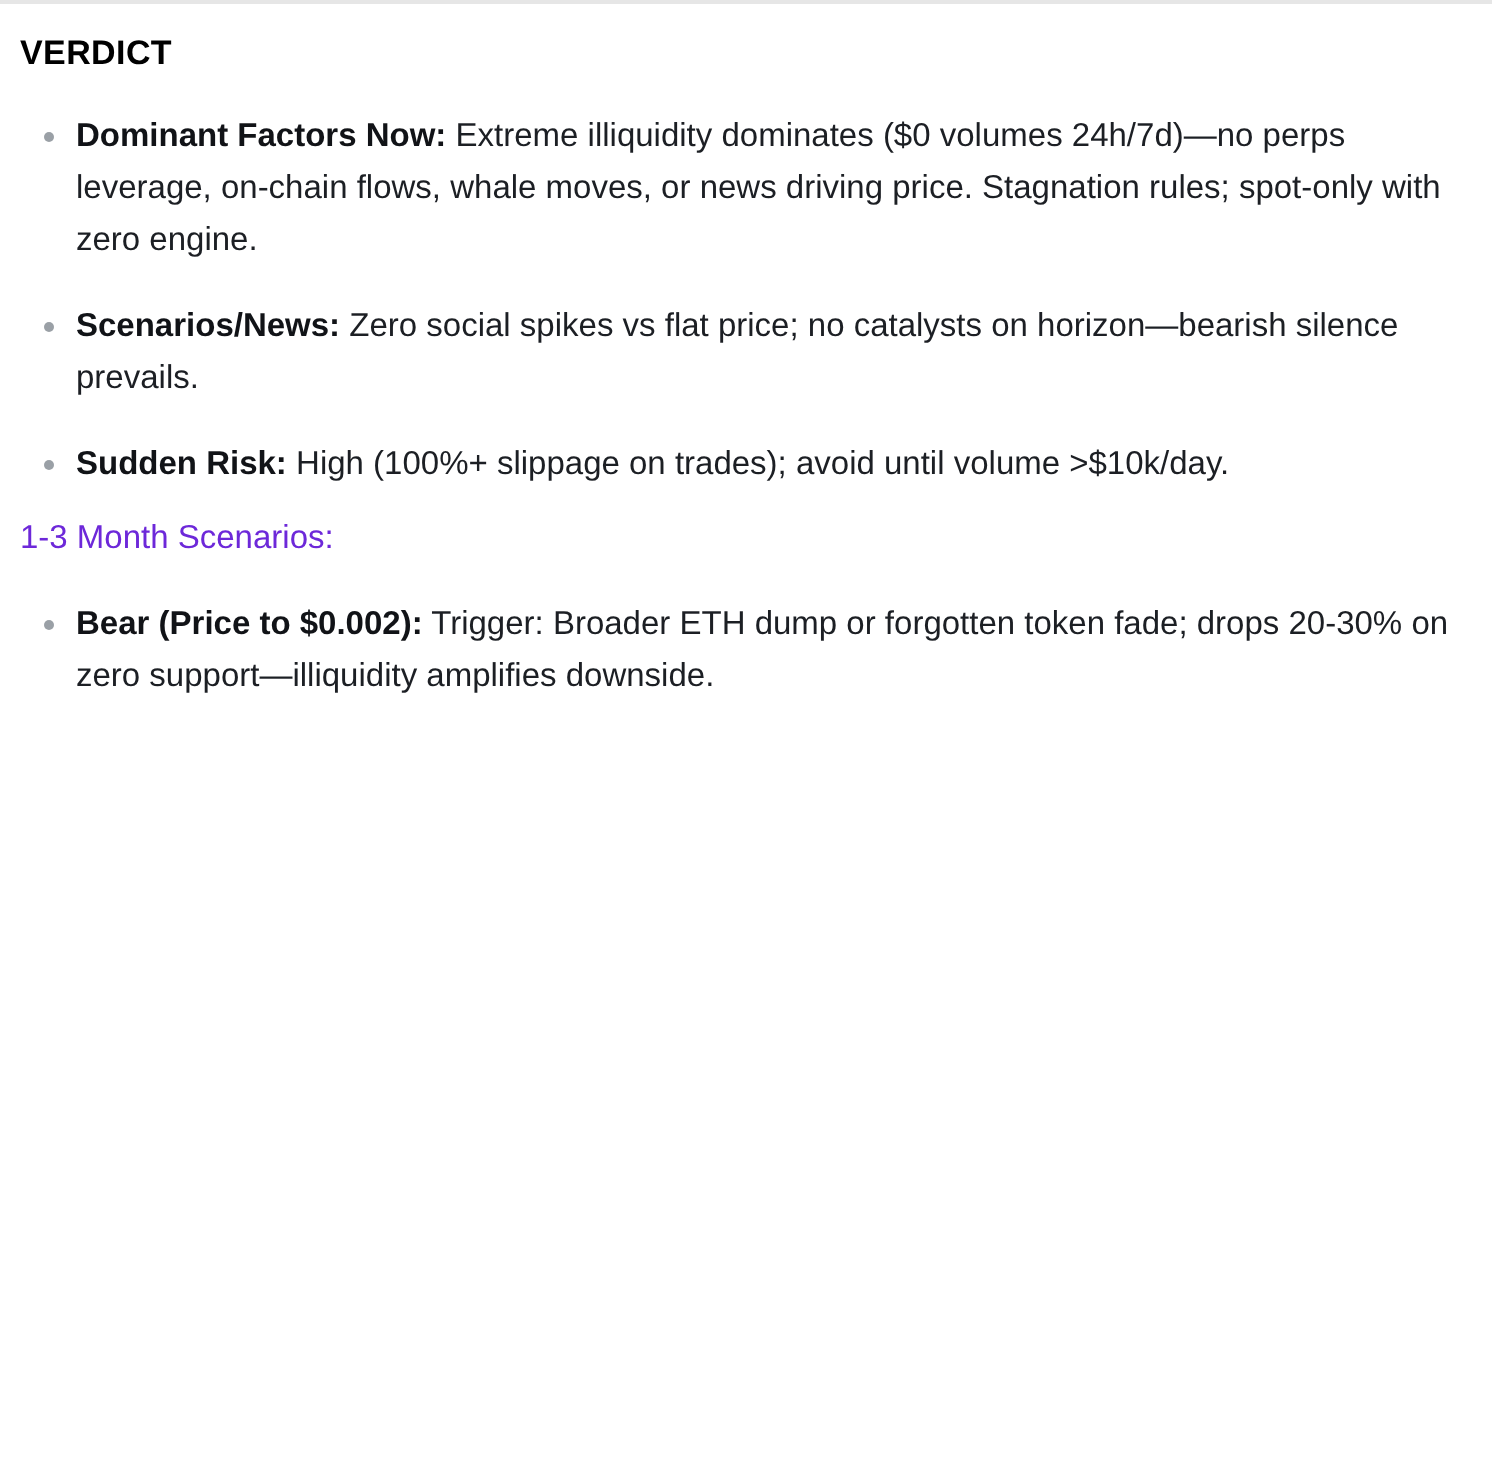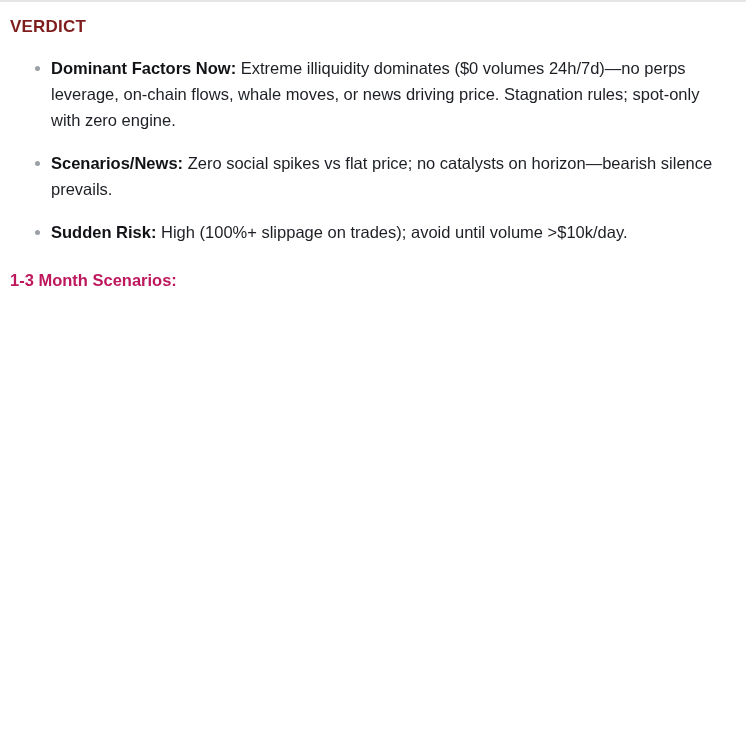--- a/index.html
+++ b/index.html
@@ -20,27 +20,27 @@
     height: 732px;
     box-sizing: border-box;
     border-top: 2px solid #e6e6e6;
     background: #ffffff;
     padding: 0 12px 0 10px;
   }
   .verdict-heading {
     font-size: 17px;
     font-weight: bold;
     letter-spacing: 0.2px;
-    color: #7f1d1d;
+    color: #000000;
     margin: 14px 0 0 0;
     line-height: 22px;
   }
   ul.bullets {
     list-style: none;
-    margin: 16px;
+    margin: 3px;
     padding: 0;
   }
   ul.bullets li {
     position: relative;
     padding-left: 25px;
     font-size: 16.5px;
     line-height: 26px;
     color: #1c1f24;
     margin-top: 17px;
   }
@@ -53,24 +53,24 @@
     height: 5px;
     border-radius: 50%;
     background: #9aa0a6;
   }
   ul.bullets li .lead {
     font-weight: bold;
     color: #111317;
   }
   .section-heading {
     font-size: 16.5px;
-    font-weight: bold;
-    color: #be185d;
+    font-weight: normal;
+    color: #6d28d9;
     line-height: 26px;
-    margin-top: 22px;
+    margin-top: 11px;
   }
   .longterm {
     font-size: 16.5px;
     line-height: 26px;
     color: #1c1f24;
     margin-top: 22px;
   }
 </style>
 </head>
 <body>
@@ -87,19 +87,22 @@
       <span class="lead">Scenarios/News:</span><span> Zero social spikes vs flat price; no catalysts on horizon—bearish silence prevails.</span>
     </li>
     <li>
       <span class="lead">Sudden Risk:</span><span> High (100%+ slippage on trades); avoid until volume &gt;$10k/day.</span>
     </li>
   </ul>
 
   <div class="section-heading">1-3 Month Scenarios:</div>
 
   <ul class="bullets">
+    <li>
+      <span class="lead">Bear (Price to $0.002):</span><span> Trigger: Broader ETH dump or forgotten token fade; drops 20-30% on zero support—illiquidity amplifies downside.</span>
+    </li>
   </ul>
 
   <div class="longterm">
     
   </div>
 
 </div>
 
 </body></html>

